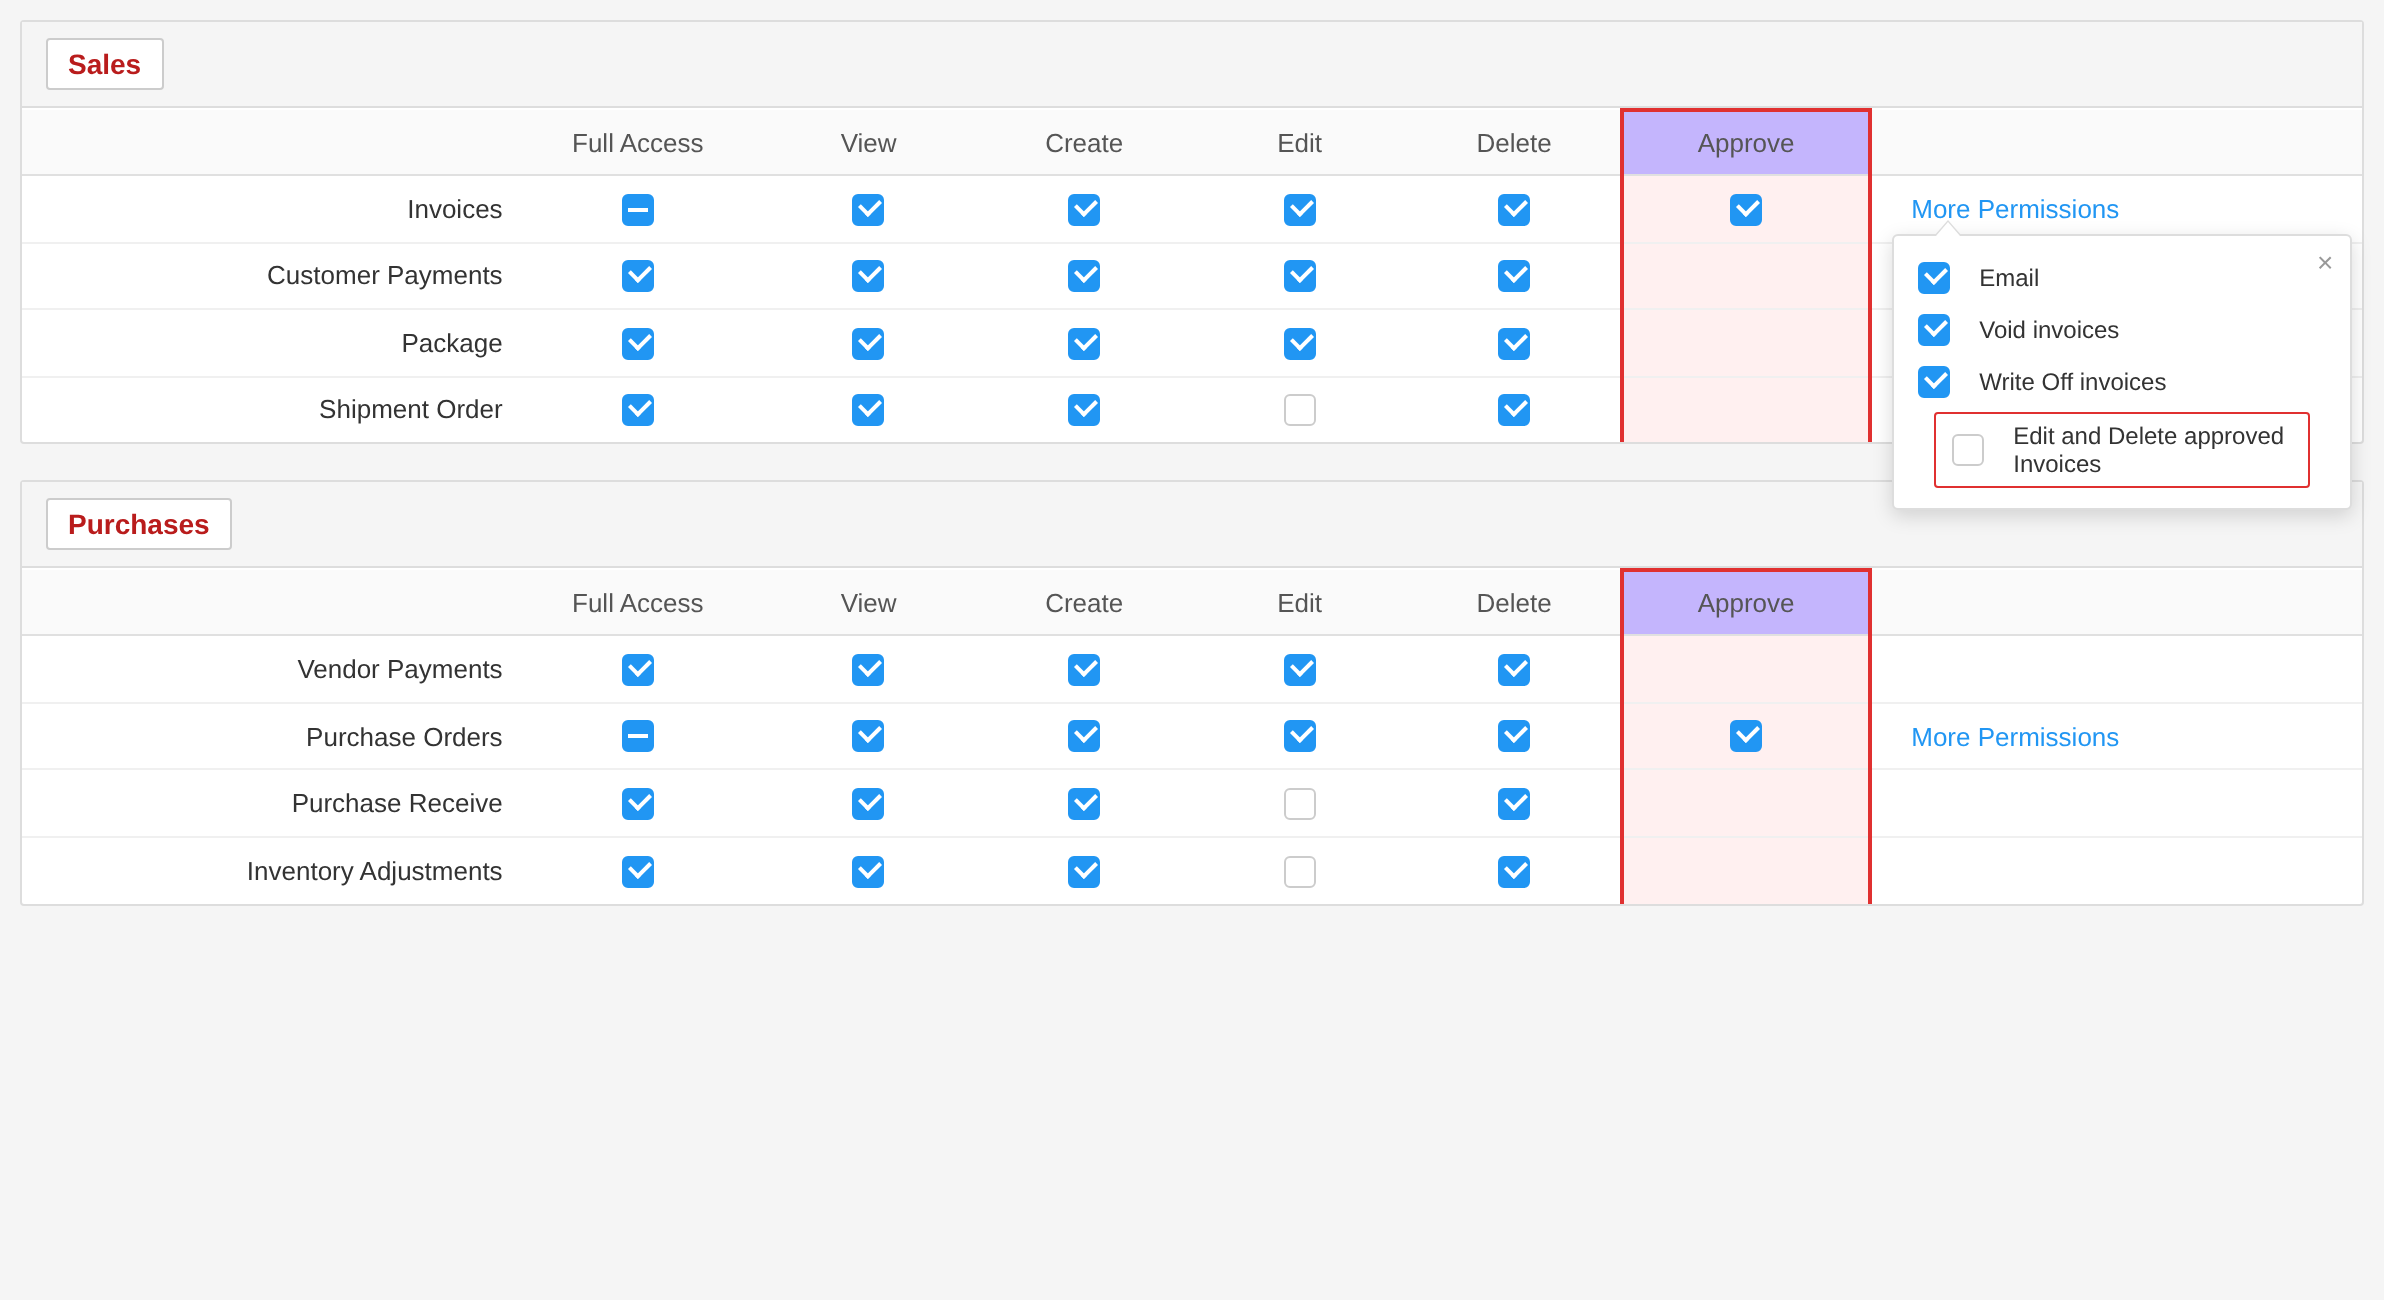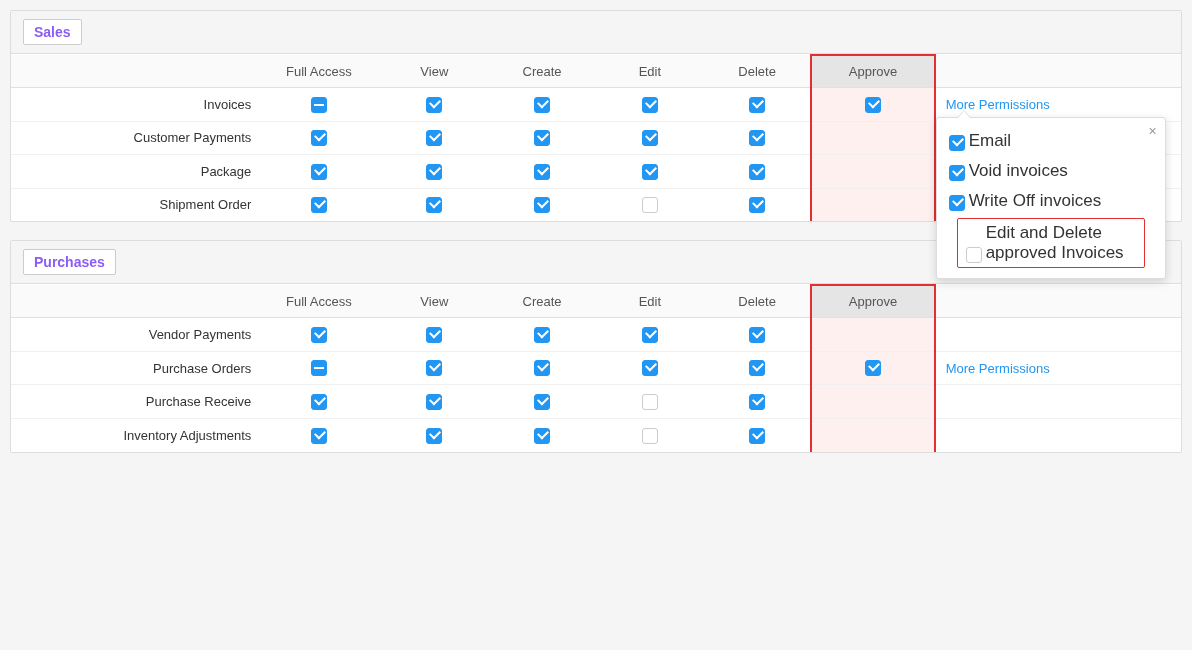--- a/index.html
+++ b/index.html
@@ -20,21 +20,21 @@
       border-radius: 2px;
     }
     .section-header {
       background: #f5f5f5;
       border-bottom: 1px solid #ddd;
       padding: 8px 12px;
     }
     .section-title {
       font-size: 14px;
       font-weight: 600;
-      color: #8b5cf6;
+      color: #b91c1c;
       display: inline-block;
       border: 1px solid #ccc;
       padding: 4px 10px;
       background: #fff;
       border-radius: 2px;
     }
     table {
       width: 100%;
       border-collapse: collapse;
     }
@@ -64,29 +64,29 @@
     .col-create { width: 70px; }
     .col-edit { width: 70px; }
     .col-delete { width: 70px; }
     .col-approve {
       width: 80px;
       background: #fff0f0;
       border-left: 2px solid #e03030;
       border-right: 2px solid #e03030;
     }
     .col-approve-header {
-      background: #e5e5e5;
+      background: #c4b5fd;
       border-left: 2px solid #e03030;
       border-right: 2px solid #e03030;
       border-top: 2px solid #e03030;
     }
     .approve-col-last {
       border-bottom: 2px solid #e03030;
     }
-    .col-more { width: 160px; text-align: left; padding-left: 10px; }
+    .col-more { width: 160px; text-align: left; padding-left: 20px; }
     
     .cb-checked, .cb-partial, .cb-empty {
       display: inline-block;
       width: 16px;
       height: 16px;
       border-radius: 3px;
       border: 1.5px solid #ccc;
       vertical-align: middle;
       position: relative;
       cursor: pointer;
@@ -167,24 +167,24 @@
       position: absolute;
       top: 6px;
       right: 8px;
       color: #999;
       font-size: 14px;
       cursor: pointer;
       line-height: 1;
     }
     .popup-item {
       display: flex;
-      align-items: flex-end;
+      align-items: center;
       padding: 5px 12px;
-      gap: 4px;
-      font-size: 17px;
+      gap: 15px;
+      font-size: 12px;
     }
     .popup-item .cb-empty {
       flex-shrink: 0;
     }
     .popup-item-last {
       border: 1.5px solid #e03030;
       margin: 2px 20px;
       padding: 4px 8px;
       border-radius: 2px;
     }

